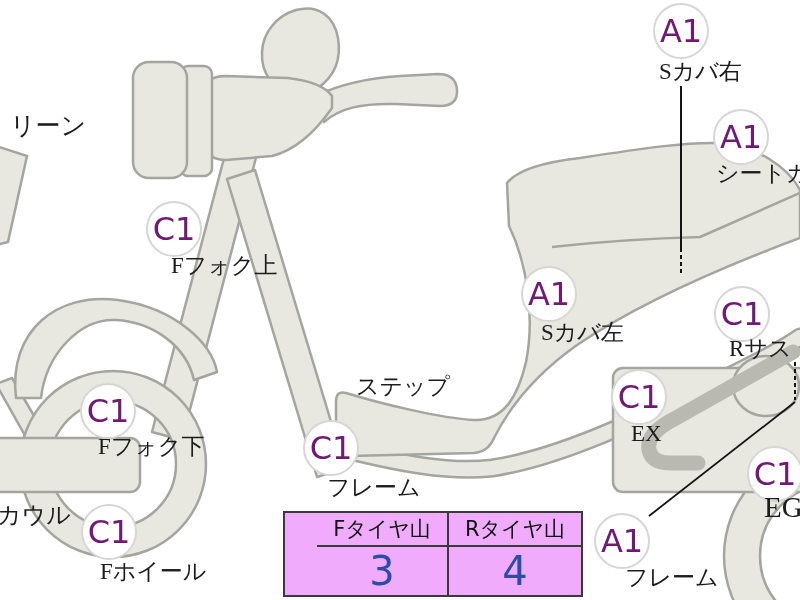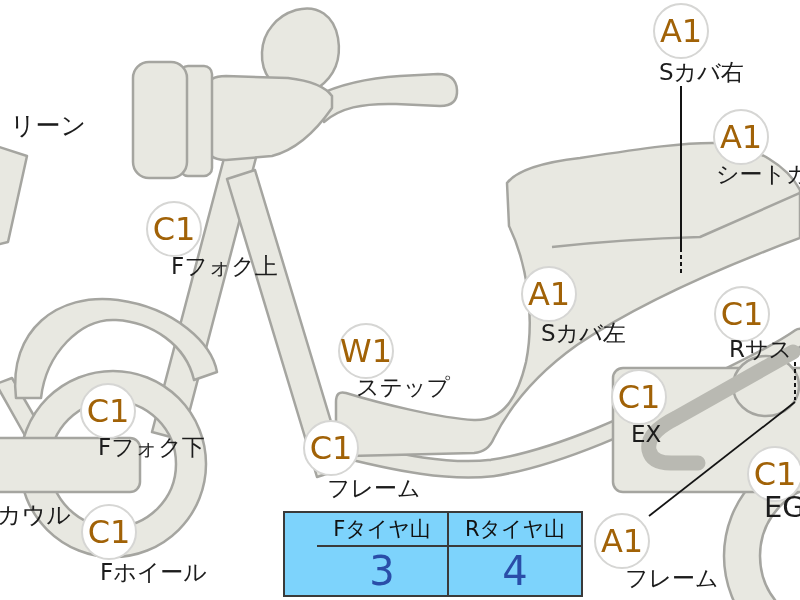--- a/index.html
+++ b/index.html
@@ -5,32 +5,33 @@
   html,body{margin:0;padding:0;background:#fff;}
   #stage{
     position:relative;width:800px;height:600px;overflow:hidden;
     background:#ffffff;font-family:"DejaVu Sans",sans-serif;
   }
   #drawing{position:absolute;left:0;top:0;}
   .badge{
     position:absolute;width:56px;height:56px;border-radius:50%;
     background:#ffffff;border:2px solid #d6d6d4;box-sizing:border-box;
     display:flex;align-items:center;justify-content:center;
-    font-size:32px;color:#a16207;line-height:1;
+    font-size:32px;color:#701a75;line-height:1;
   }
   .plabel{
     position:absolute;font-size:23px;color:#1c1c1c;line-height:1.15;
     white-space:nowrap;
+    font-family:Liberation Serif, serif;
   }
   .plabel.small{font-size:29px;}
   .edge-label{position:absolute;font-size:24px;color:#1c1c1c;white-space:nowrap;margin-left:9px;}
   
   #tire-table{
     position:absolute;left:283px;top:511px;width:300px;height:86px;
-    border:2px solid #3a3a3a;box-sizing:border-box;background:#7dd3fc;
+    border:2px solid #3a3a3a;box-sizing:border-box;background:#f0abfc;
     display:grid;grid-template-columns:1fr 1fr;grid-template-rows:34px 1fr;padding-left:32px;
   }
   #tire-table .cell{
     display:flex;align-items:center;justify-content:center;
     border-right:2px solid #3a3a3a;border-bottom:2px solid #3a3a3a;
     box-sizing:border-box;
   }
   #tire-table .cell:nth-child(2n){border-right:none;}
   #tire-table .cell.val{border-bottom:none;font-size:40px;color:#2a4da8;}
   #tire-table .cell.hdr{font-size:21px;color:#111;}
@@ -92,21 +93,20 @@
     <line x1="681" y1="86" x2="681" y2="252" stroke="#141414" stroke-width="2"></line>
     <line x1="681" y1="255" x2="681" y2="275" stroke="#141414" stroke-width="2" stroke-dasharray="4,3"></line>
     <line x1="795" y1="362" x2="795" y2="400" stroke="#141414" stroke-width="2" stroke-dasharray="4,3"></line>
     <line x1="795" y1="402" x2="649" y2="516" stroke="#141414" stroke-width="1.8"></line>
   </svg>
 
   <div class="badge" style="left:653px;top:3px">A1</div>
   <div class="badge" style="left:713px;top:109px">A1</div>
   <div class="badge" style="left:146px;top:201px">C1</div>
   <div class="badge" style="left:521px;top:266px">A1</div>
-  <div class="badge" style="left:338px;top:323px">W1</div>
   <div class="badge" style="left:714px;top:286px">C1</div>
   <div class="badge" style="left:611px;top:369px">C1</div>
   <div class="badge" style="left:303px;top:420px">C1</div>
   <div class="badge" style="left:80px;top:383px">C1</div>
   <div class="badge" style="left:81px;top:504px">C1</div>
   <div class="badge" style="left:747px;top:446px">C1</div>
   <div class="badge" style="left:594px;top:513px">A1</div>
 
   <div class="plabel" style="left:659px;top:59px">Sカバ右</div>
   <div class="plabel" style="left:716px;top:161px">シートカ</div>

